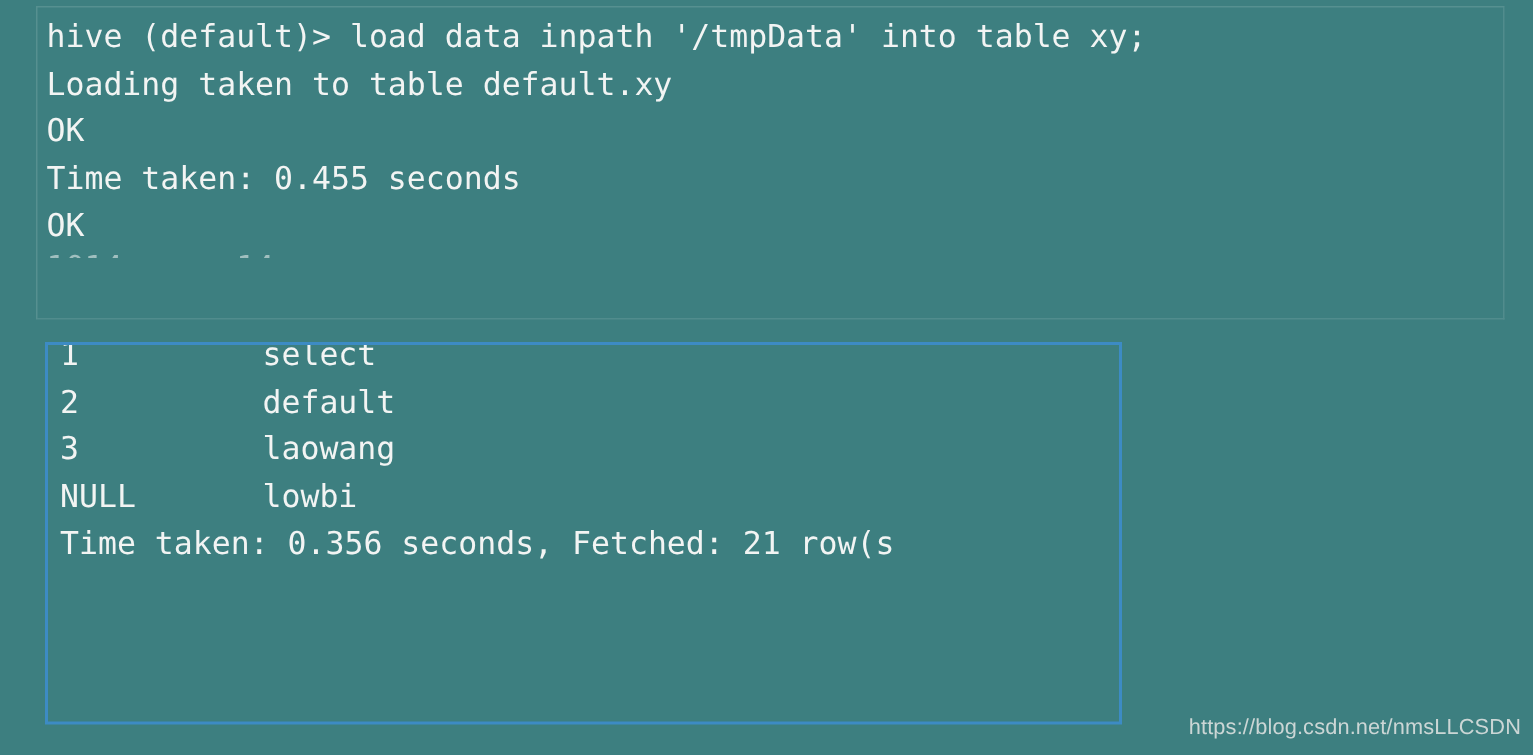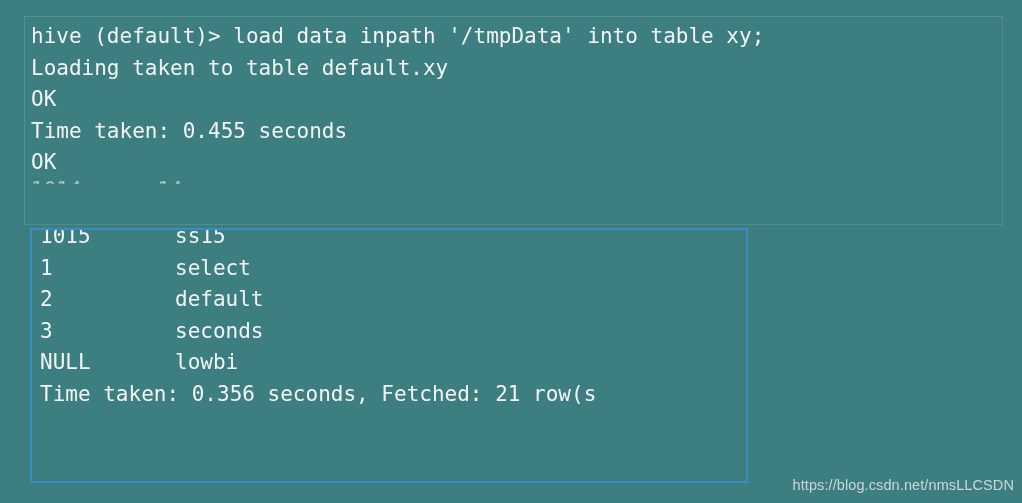--- a/index.html
+++ b/index.html
@@ -12,21 +12,21 @@
     background: #3d7f80;
     font-family: "DejaVu Sans Mono", "Liberation Mono", monospace;
     overflow: hidden;
     position: relative;
   }
 
   
   #console-block {
     position: absolute;
     left: 24px;
-    top: 16px;
+    top: 4px;
     width: 979px;
     height: 209px;
     box-sizing: border-box;
     border: 1px solid rgba(255,255,255,0.13);
     border-right-color: rgba(255,255,255,0.10);
     border-bottom-color: rgba(255,255,255,0.10);
     background: transparent;
     overflow: hidden;
     padding: 4px 0 12px 6px;
   }
@@ -97,22 +97,21 @@
   <div class="line">hive (default)&gt; load data inpath '/tmpData' into table xy;</div>
   <div class="line">Loading taken to table default.xy</div>
   <div class="line">OK</div>
   <div class="line">Time taken: 0.455 seconds</div>
   <div class="line">OK</div>
   <div class="ghost-line">1014    ss14</div>
 </div>
 
 <div id="result-block">
   <div class="rows">
-    <div class="line row"><span class="col-key">1015</span><span class="col-val">ss15</span></div>
     <div class="line row"><span class="col-key">1</span><span class="col-val">select</span></div>
     <div class="line row"><span class="col-key">2</span><span class="col-val">default</span></div>
-    <div class="line row"><span class="col-key">3</span><span class="col-val">seconds</span></div>
+    <div class="line row"><span class="col-key">3</span><span class="col-val">laowang</span></div>
     <div class="line row"><span class="col-key">NULL</span><span class="col-val">lowbi</span></div>
     <div class="line">Time taken: 0.356 seconds, Fetched: 21 row(s</div>
   </div>
 </div>
 
 <div id="watermark">https://blog.csdn.net/nmsLLCSDN</div>
 
 </body></html>

